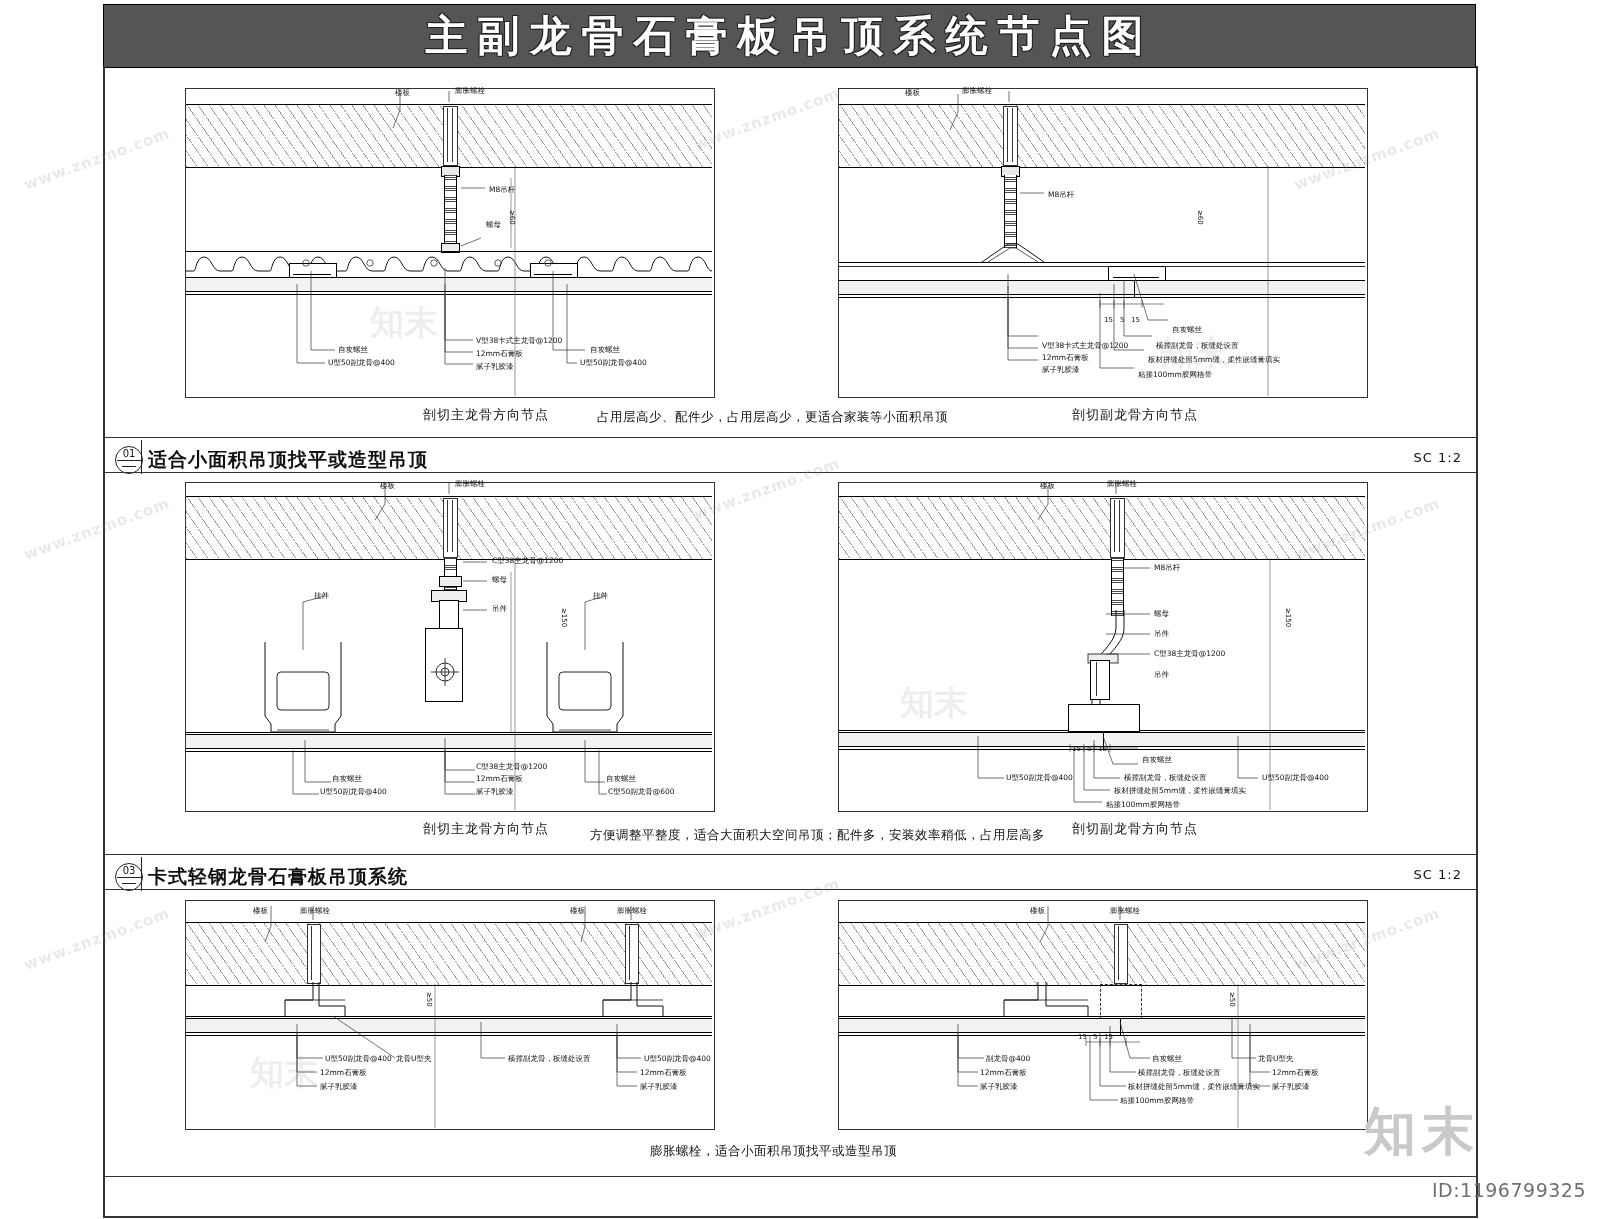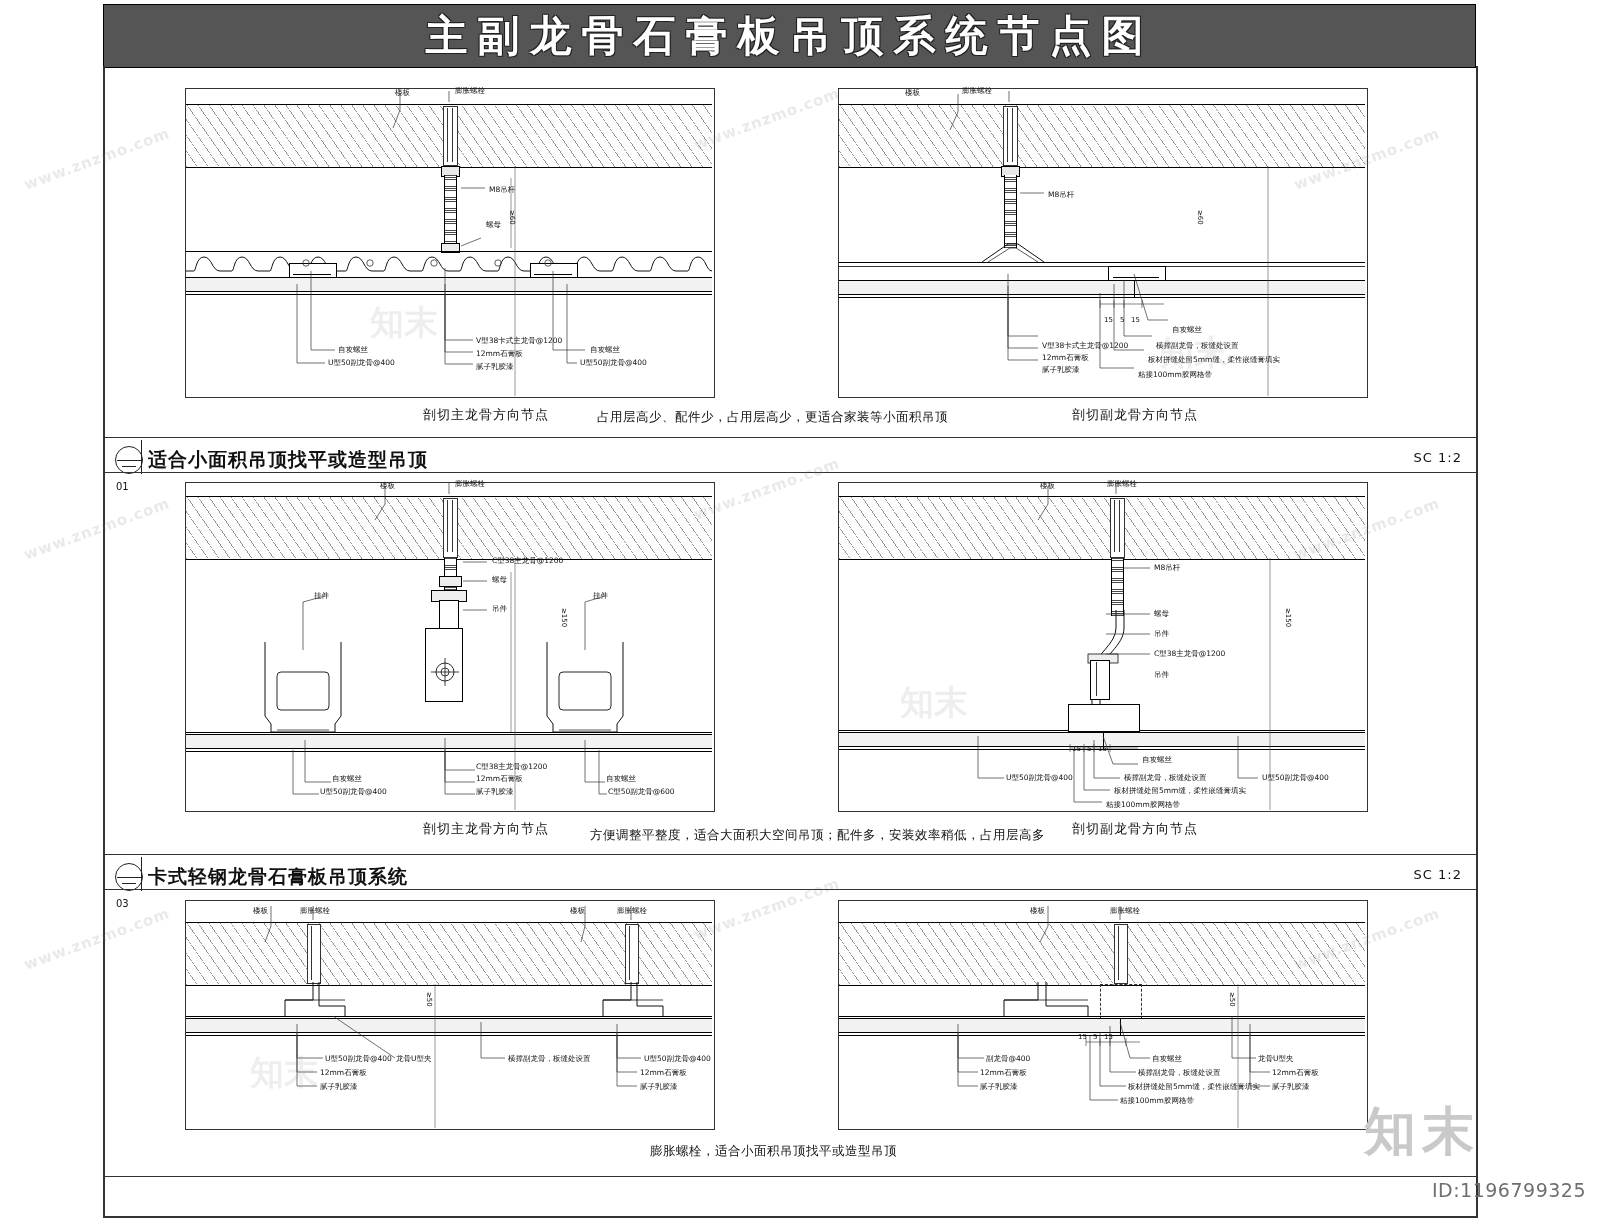--- a/index.html
+++ b/index.html
@@ -18,21 +18,21 @@
 
   .sheet{position:absolute;left:0;top:0;width:1600px;height:1219px;}
 
   
   .band-line{position:absolute;left:103px;width:1373px;height:0;border-top:1.6px solid #333;}
 
   
   .sec-row{position:absolute;left:103px;width:1373px;height:30px;}
   .sec-row .circ{position:absolute;left:12px;top:2px;width:26px;height:26px;border:1.2px solid #222;
       border-radius:50%;}
-  .sec-row .circ .num{position:absolute;left:0;top:1px;width:26px;font-size:10px;margin-top:33px;}
+  .sec-row .circ .num{position:absolute;left:0;top:1px;width:26px;text-align:center;font-size:10px;}
   .sec-row .circ .hr{position:absolute;left:1px;top:13px;width:24px;border-top:1.1px solid #222;}
   .sec-row .circ .dash{position:absolute;left:6px;top:19px;width:14px;border-top:1px solid #222;}
   .sec-row .vbar{position:absolute;left:38px;top:0px;height:30px;border-left:1.4px solid #222;}
   .sec-row .lbl{position:absolute;left:45px;top:3px;font-size:19px;font-weight:600;letter-spacing:1px;}
   .sec-row .sc{position:absolute;right:14px;top:6px;font-size:13px;letter-spacing:1px;}
 
   
   .panel{position:absolute;}
   .cap{position:absolute;font-size:13px;letter-spacing:1px;white-space:nowrap;}
   .note{position:absolute;font-size:12.5px;letter-spacing:.5px;white-space:nowrap;color:#111;}

